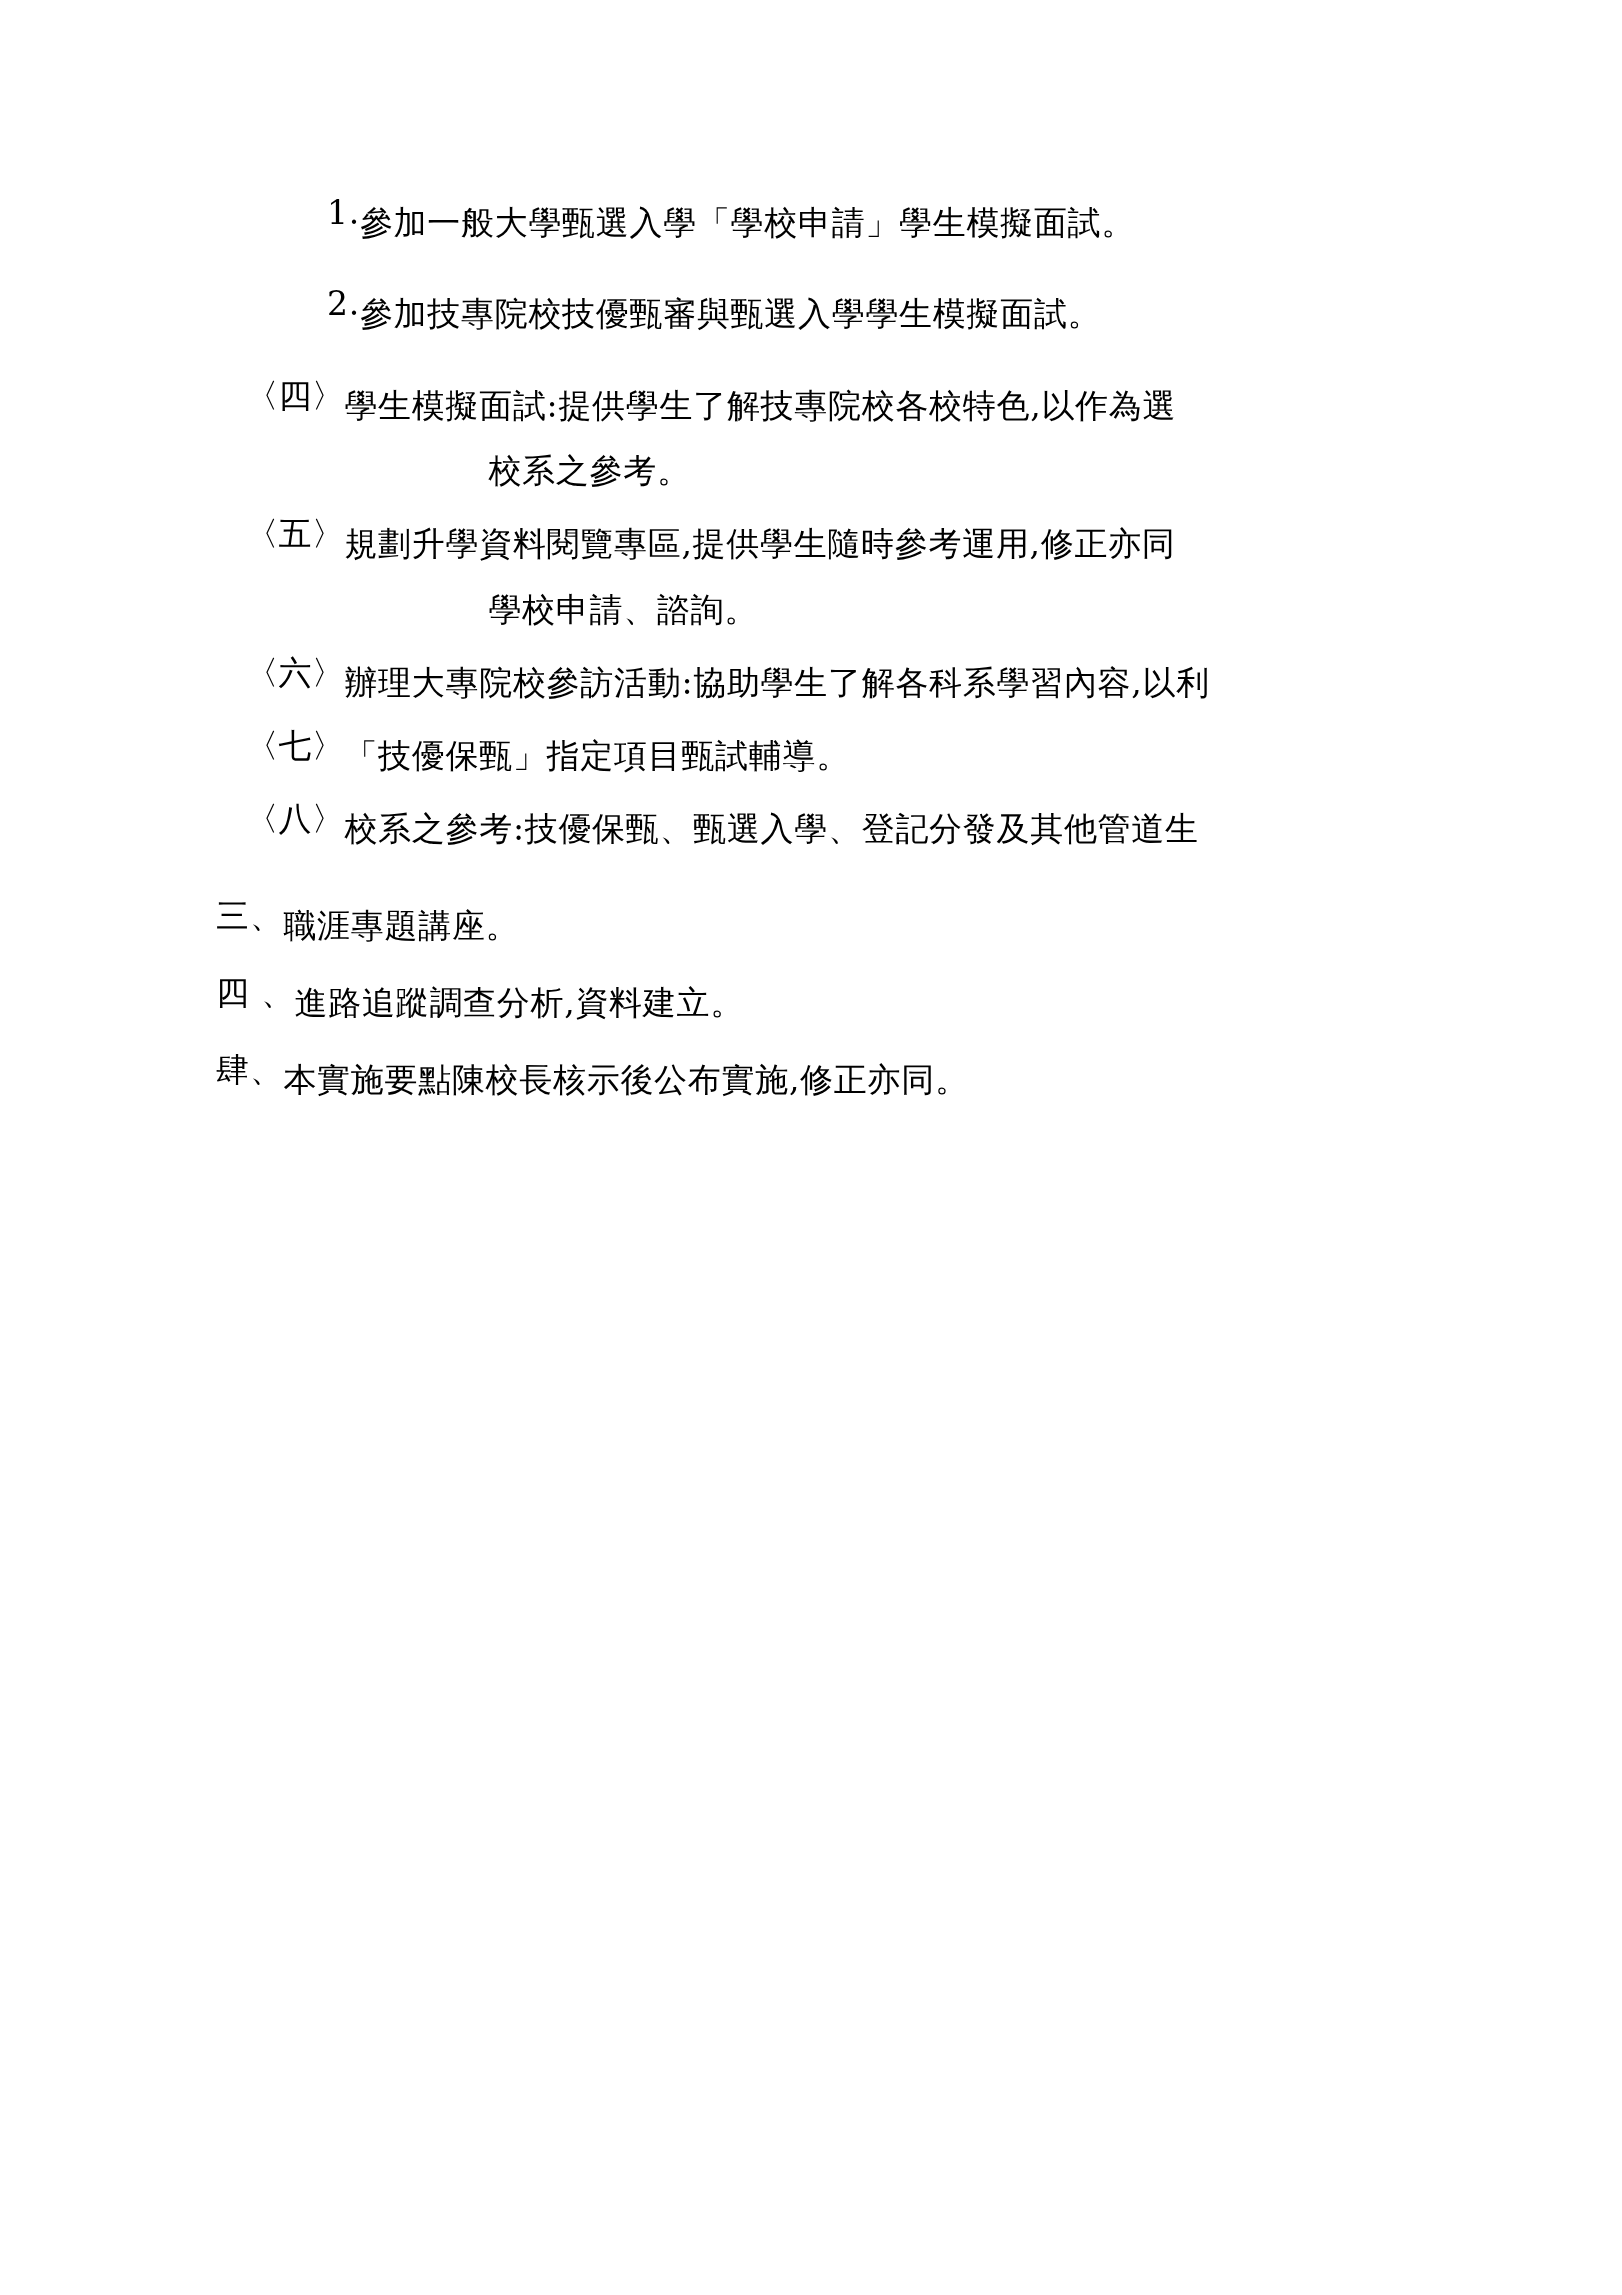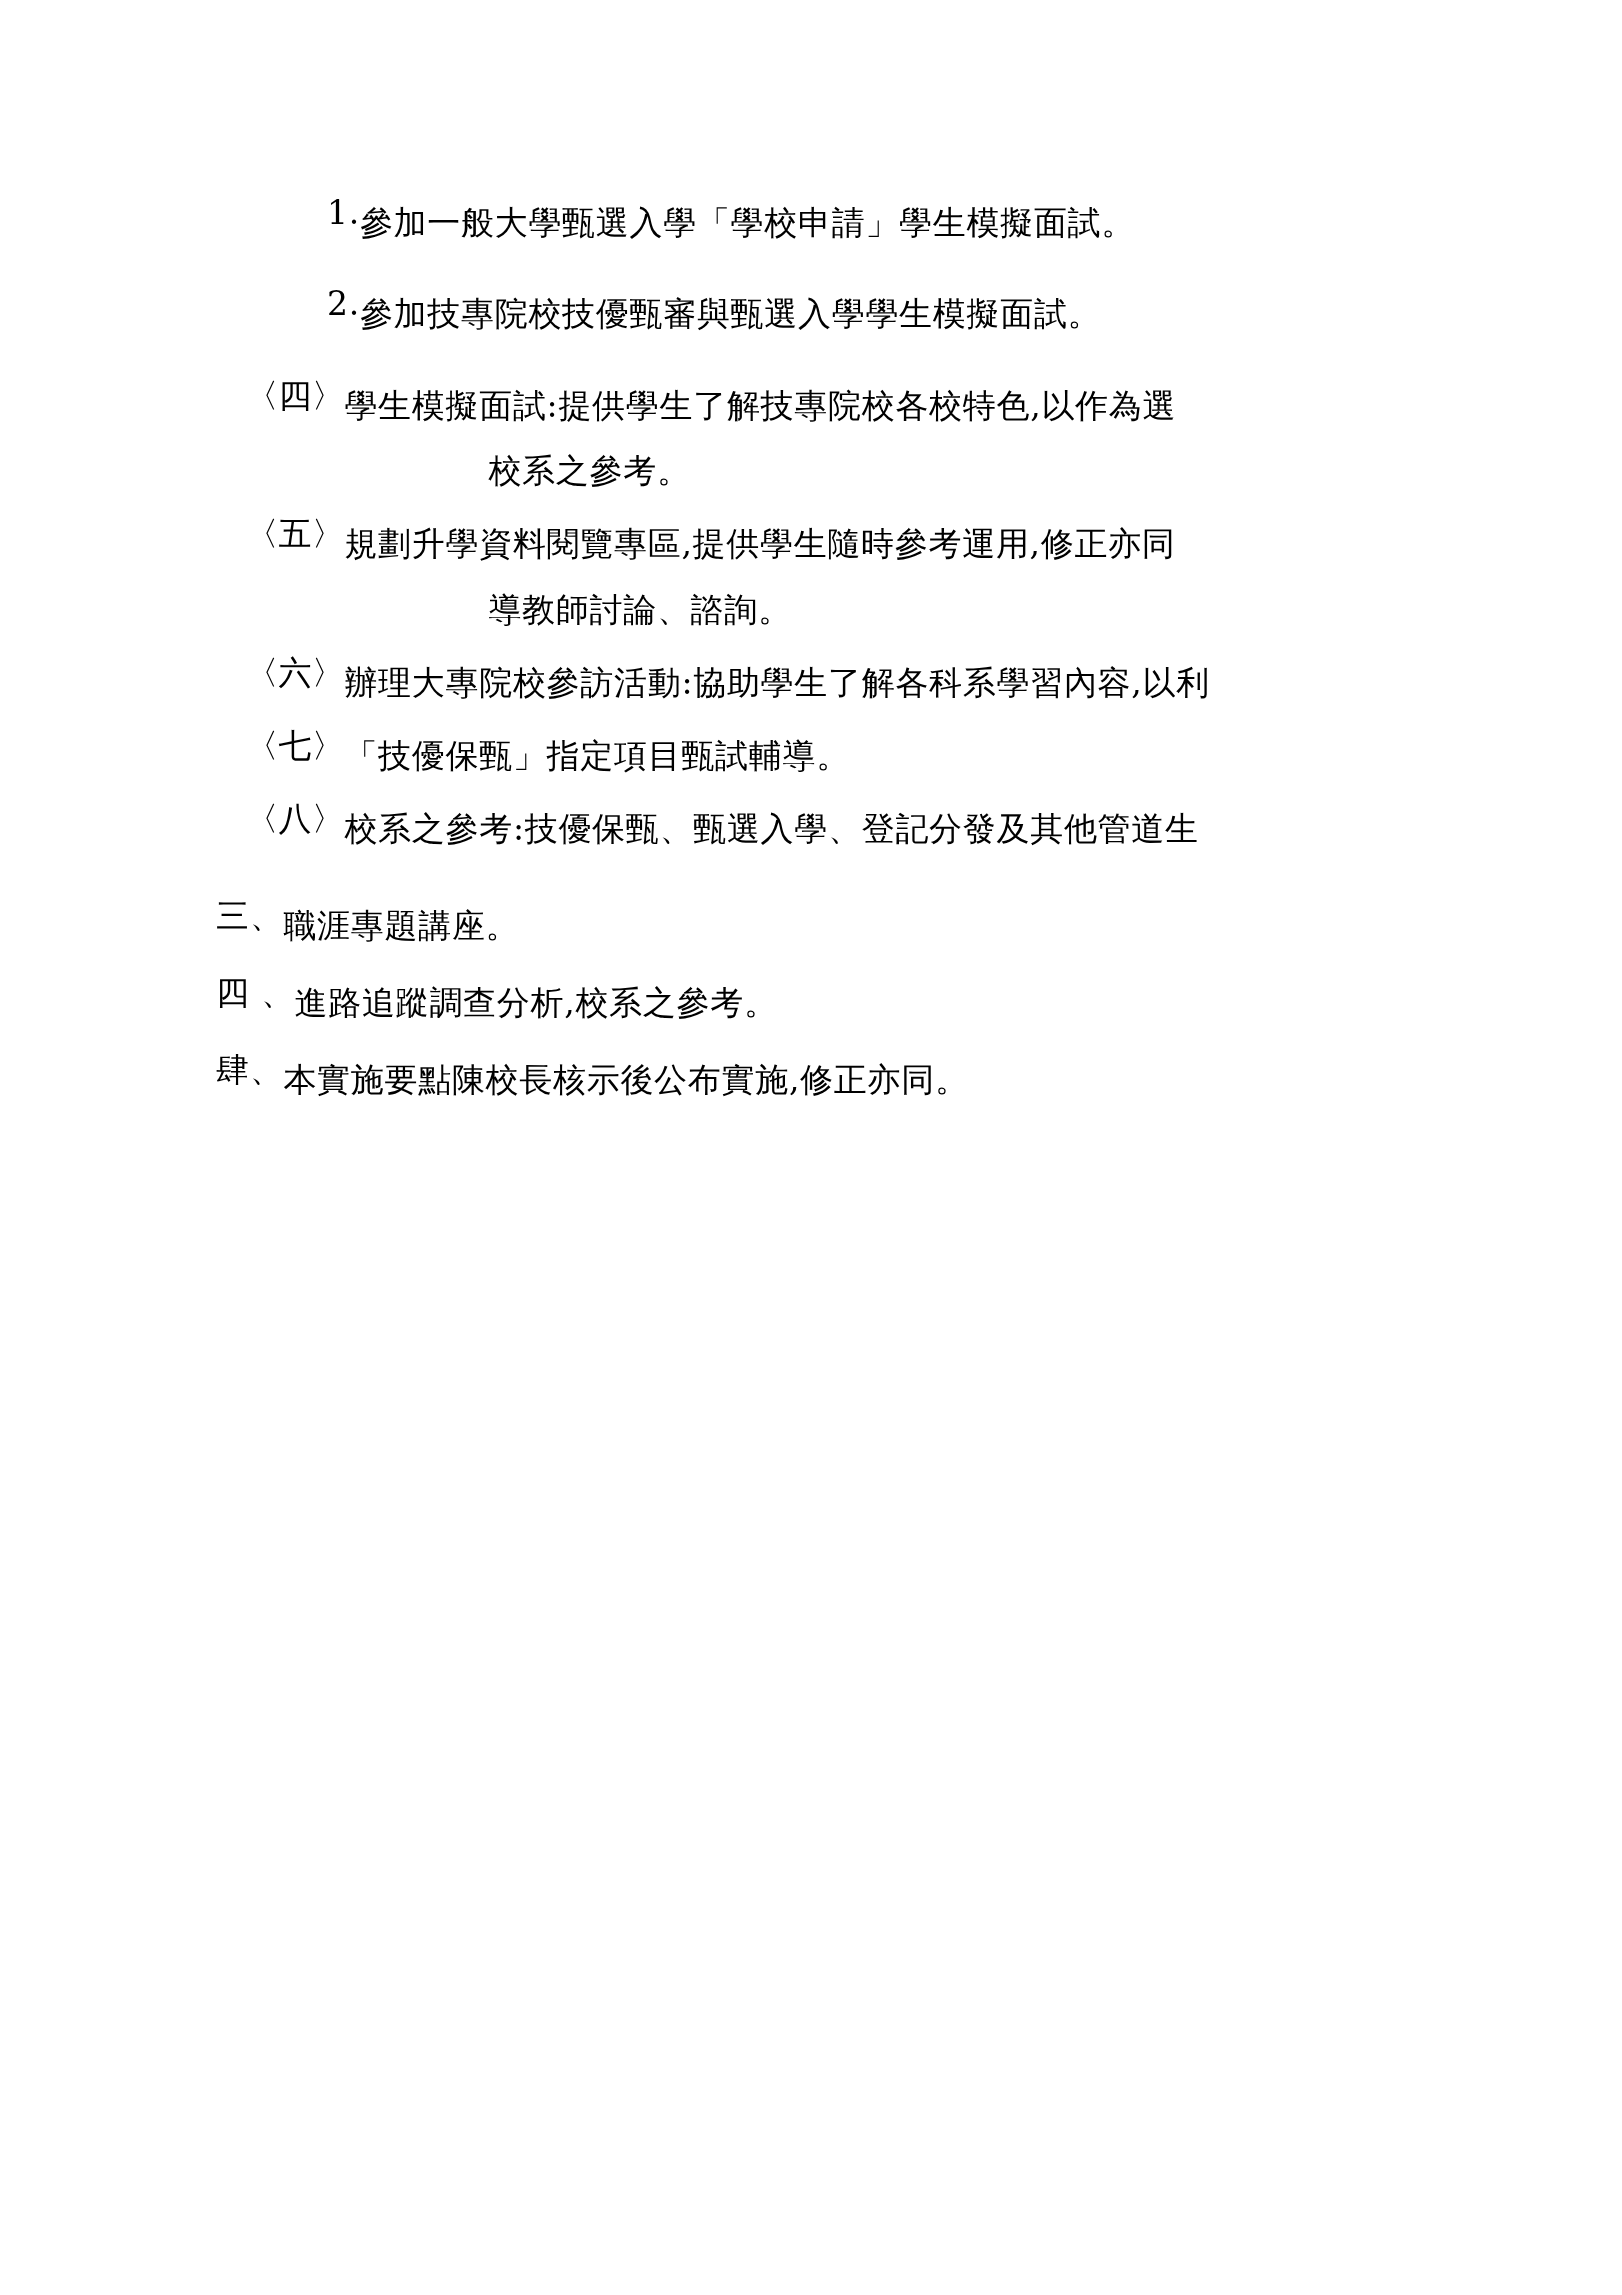--- a/index.html
+++ b/index.html
@@ -89,21 +89,21 @@
       <span class="text">
         <span>學生模擬面試:提供學生了解技專院校各校特色,以作為選</span>
         <span class="wrap-indent" style="display:block">校系之參考。</span>
       </span>
     </div>
 
     <div class="para lvl-paren">
       <span class="marker marker-paren">〈五〉</span>
       <span class="text">
         <span>規劃升學資料閱覽專區,提供學生隨時參考運用,修正亦同</span>
-        <span class="wrap-indent" style="display:block">導教師討論、諮詢。</span>
+        <span class="wrap-indent" style="display:block">學校申請、諮詢。</span>
       </span>
     </div>
 
     <div class="para lvl-paren">
       <span class="marker marker-paren">〈六〉</span>
       <span class="text">
         <span>辦理大專院校參訪活動:協助學生了解各科系學習內容,以利</span>
       </span>
     </div>
 
@@ -121,21 +121,21 @@
 
     <div class="spacer-lg"></div>
 
     <div class="para lvl-top">
       <span class="marker">三、</span>
       <span class="text">職涯專題講座。</span>
     </div>
 
     <div class="para lvl-top">
       <span class="marker">四 、</span>
-      <span class="text"> 進路追蹤調查分析,校系之參考。</span>
+      <span class="text"> 進路追蹤調查分析,資料建立。</span>
     </div>
 
     <div class="para lvl-top">
       <span class="marker">肆、</span>
       <span class="text">本實施要點陳校長核示後公布實施,修正亦同。</span>
     </div>
 
   </div>
 </div>
 

